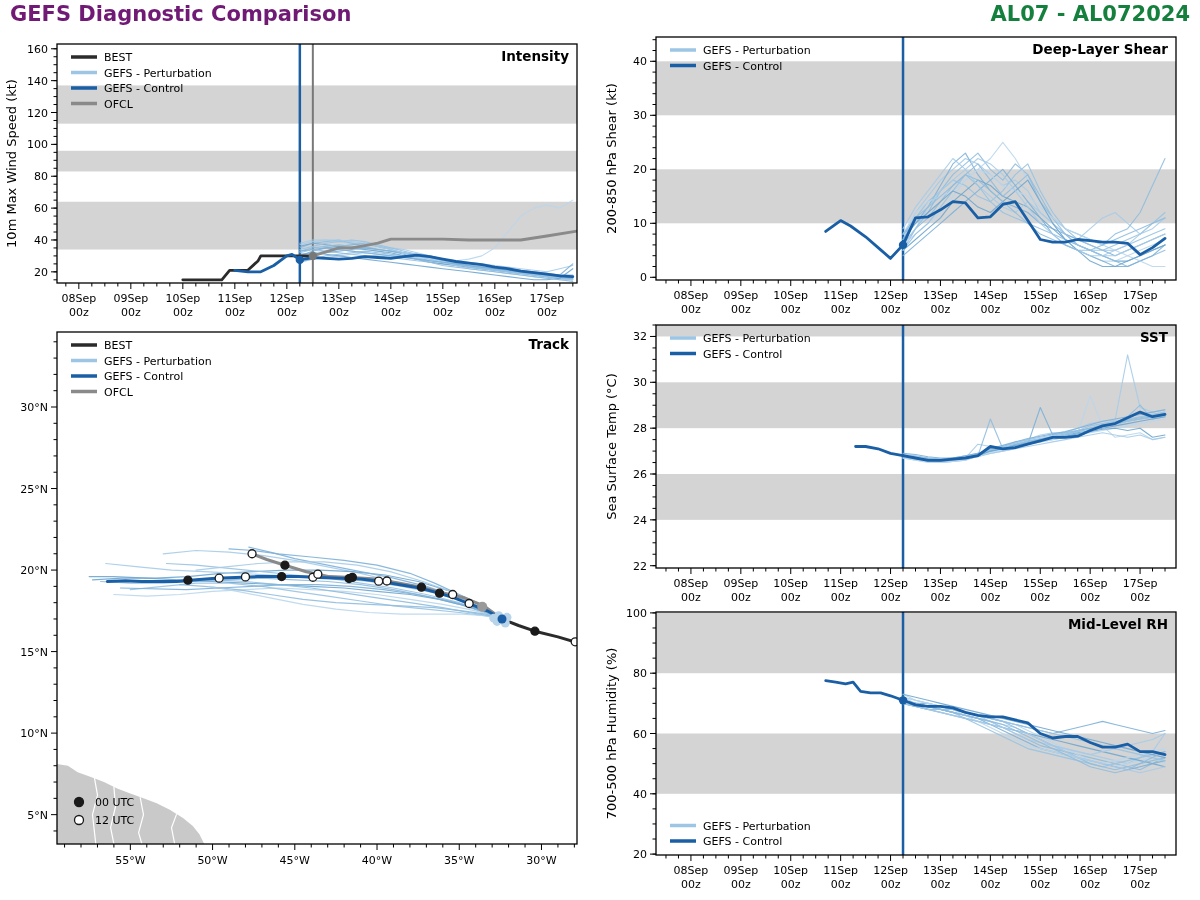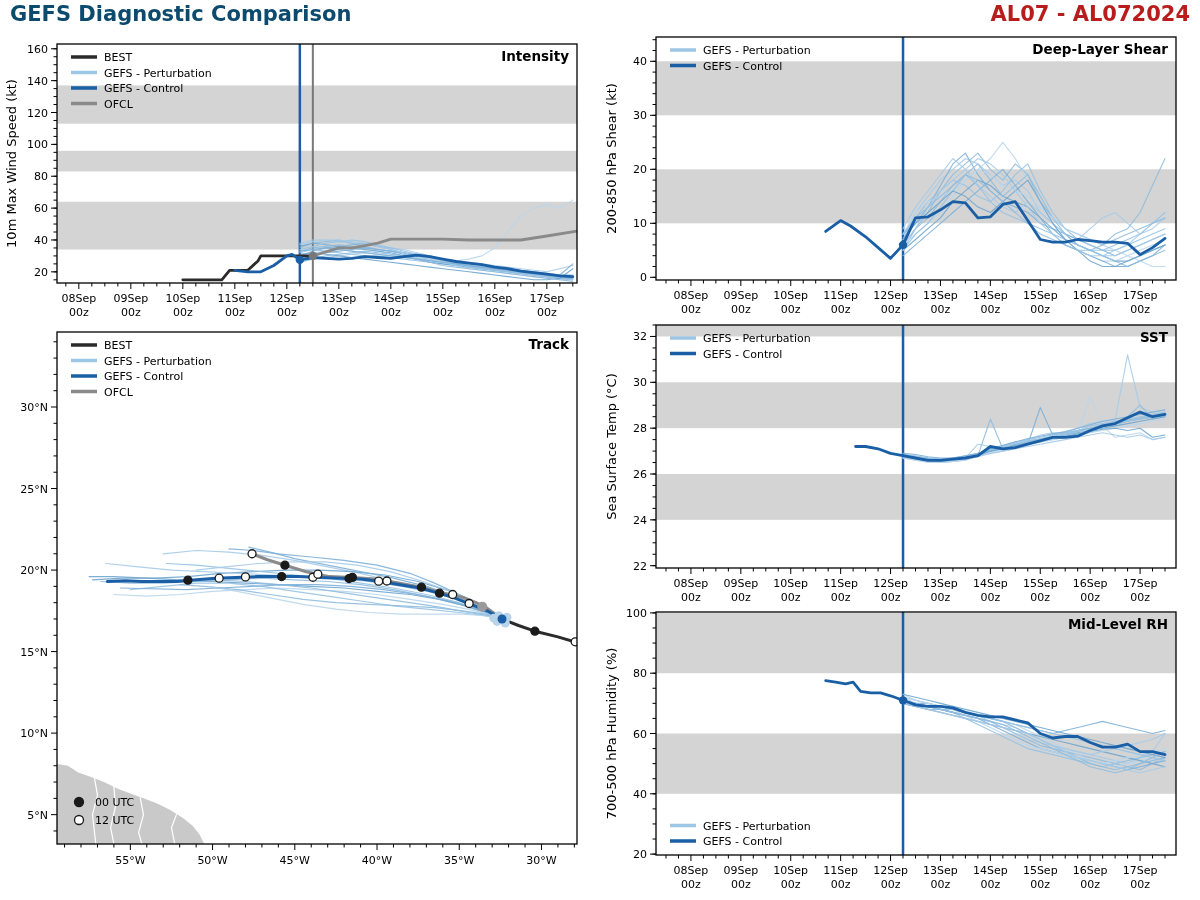--- a/index.html
+++ b/index.html
@@ -1,19 +1,19 @@
 <!DOCTYPE html>
 <html><head>
 <meta charset="utf-8">
 <style>
   html,body{margin:0;padding:0;background:#ffffff;}
   .page{position:relative;width:1200px;height:900px;background:#ffffff;overflow:hidden;
         font-family:"DejaVu Sans","Liberation Sans",sans-serif;}
-  .hdr-title{position:absolute;left:10px;top:2px;font-size:21px;font-weight:bold;color:#0c4a6e;}
-  .hdr-storm{position:absolute;right:10px;top:2px;font-size:21px;font-weight:bold;color:#b91c1c;}
+  .hdr-title{position:absolute;left:10px;top:2px;font-size:21px;font-weight:bold;color:#701a75;}
+  .hdr-storm{position:absolute;right:10px;top:2px;font-size:21px;font-weight:bold;color:#15803d;}
   .panel{position:absolute;}
   svg{display:block;}
   .logos{position:absolute;left:6px;top:856px;width:200px;height:44px;}
 </style>
 </head>
 <body>
 
 <div class="page">
   <div class="hdr-title">GEFS Diagnostic Comparison</div>
   <div class="hdr-storm">AL07 - AL072024</div>

